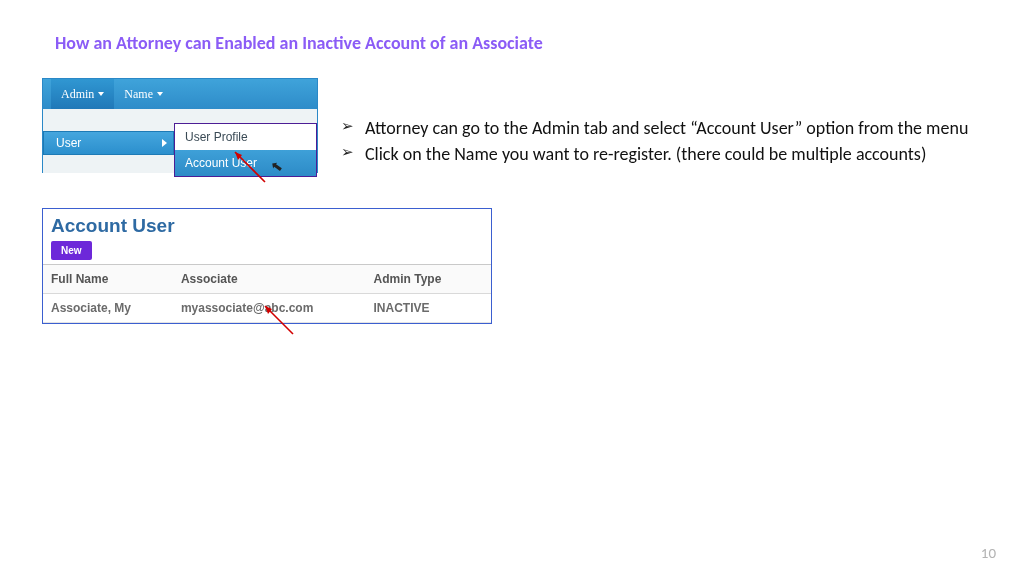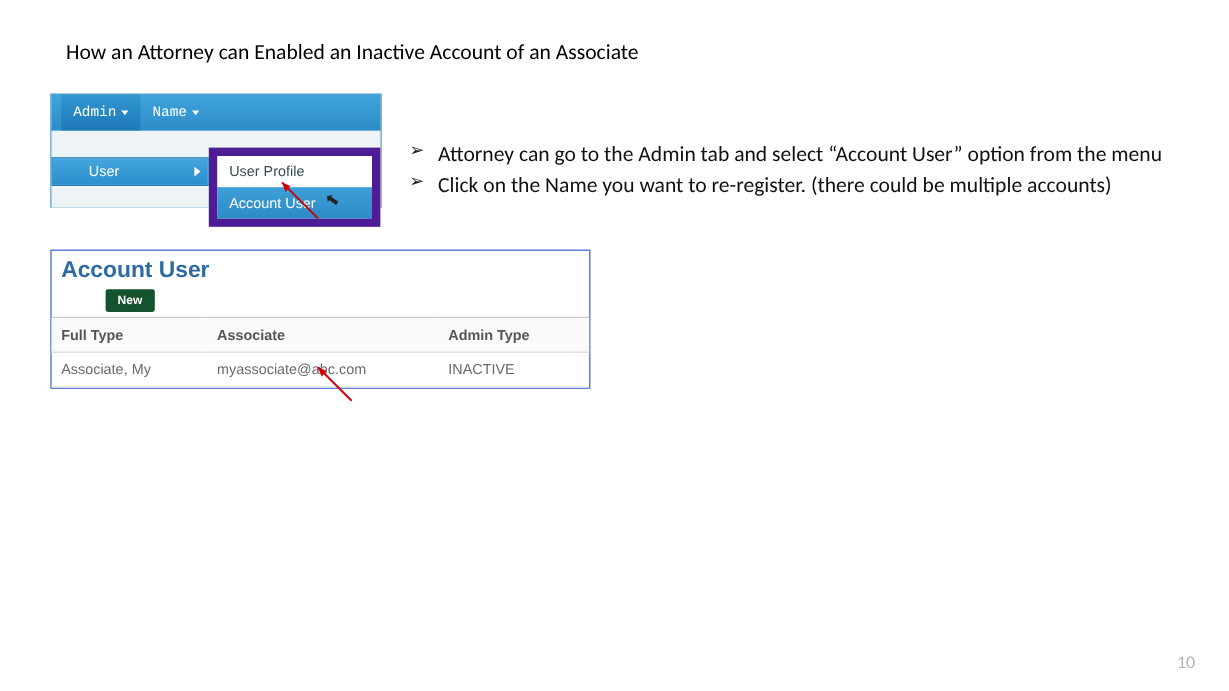--- a/index.html
+++ b/index.html
@@ -9,42 +9,42 @@
     background: #ffffff;
     font-family: Calibri, Arial, sans-serif;
     position: relative;
     overflow: hidden;
   }
   .slide-title {
     position: absolute;
     left: 55px;
     top: 32px;
     font-size: 18px;
-    font-weight: 400;
-    color: #000000;
+    font-weight: 700;
+    color: #8b5cf6;
   }
   
   .menu-shot {
     position: absolute;
     left: 42px;
     top: 78px;
     width: 276px;
     height: 95px;
     border: 1px solid #2a88c7;
     background: #f7f9fa;
   }
   .menu-bar {
     display: flex;
     height: 30px;
     background: linear-gradient(#3fa3da, #2e8cc9);
     align-items: flex-start;
     padding-left: 8px;
     color: #fff;
     font-size: 12px;
-    font-family: Liberation Mono, monospace;
+    font-family: Liberation Serif, serif;
   }
   .menu-bar .tab {
     display: flex;
     align-items: center;
     height: 100%;
     padding: 0 10px;
     cursor: pointer;
   }
   .menu-bar .tab.active {
     background: linear-gradient(#3097d2, #2078b8);
@@ -67,37 +67,37 @@
     left: 0;
     top: 22px;
     width: 131px;
     height: 24px;
     background: linear-gradient(#45a6de, #2b8fcd);
     color: #fff;
     font-size: 12px;
     font-family: Arial, sans-serif;
     display: flex;
     align-items: center;
-    padding-left: 30px;
+    padding-left: 12px;
     border: 1px solid #1d7ab5;
   }
   .user-row .play {
     position: absolute;
     right: 6px;
     width: 0; height: 0;
     border-top: 4px solid transparent;
     border-bottom: 4px solid transparent;
     border-left: 5px solid #fff;
   }
   .submenu {
     position: absolute;
     left: 131px;
     top: 14px;
     width: 143px;
-    border: 7px solid #4c1d95;
+    border: 1px solid #4c1d95;
     background: #fff;
     font-size: 12px;
     font-family: Arial, sans-serif;
   }
   .submenu .item {
     padding: 6px 10px;
     color: #3a4a55;
     cursor: pointer;
   }
   .submenu .item.selected {
@@ -151,47 +151,46 @@
     padding: 6px 8px 4px 8px;
   }
   .panel-title {
     color: #2e6aa3;
     font-size: 19px;
     font-weight: 700;
   }
   .panel-new {
     display: inline-block;
     margin-top: 4px;
-    background: #14532d;
+    background: #6d28d9;
     color: #fff;
     font-size: 10px;
     font-weight: 700;
     padding: 4px 10px;
     border-radius: 2px;
     cursor: pointer;
-    margin-left: 37px;
   }
   .panel-table {
     width: 100%;
     border-collapse: collapse;
     font-size: 12px;
   }
   .panel-table th {
     text-align: left;
     color: #555;
     font-weight: 700;
     padding: 7px 8px;
     border-top: 1px solid #c9c9c9;
     border-bottom: 1px solid #d9d9d9;
     background: #fafafa;
   }
   .panel-table td {
     padding: 7px 8px;
     color: #6b6b6b;
-    font-weight: 400;
+    font-weight: 700;
     border-bottom: 1px solid #e4e4e4;
   }
   
   .red-arrow {
     position: absolute;
     pointer-events: none;
   }
   .page-number {
     position: absolute;
     right: 28px;
@@ -241,21 +240,21 @@
 </ul>
 
 <div class="panel-shot">
   <div class="panel-header">
     <div class="panel-title">Account User</div>
     <div class="panel-new">New</div>
   </div>
   <table class="panel-table">
     <thead>
       <tr>
-        <th style="width:29%">Full Type</th>
+        <th style="width:29%">Full Name</th>
         <th style="width:43%">Associate</th>
         <th style="width:28%">Admin Type</th>
       </tr>
     </thead>
     <tbody>
       <tr>
         <td>Associate, My</td>
         <td>myassociate@abc.com</td>
         <td>INACTIVE</td>
       </tr>

